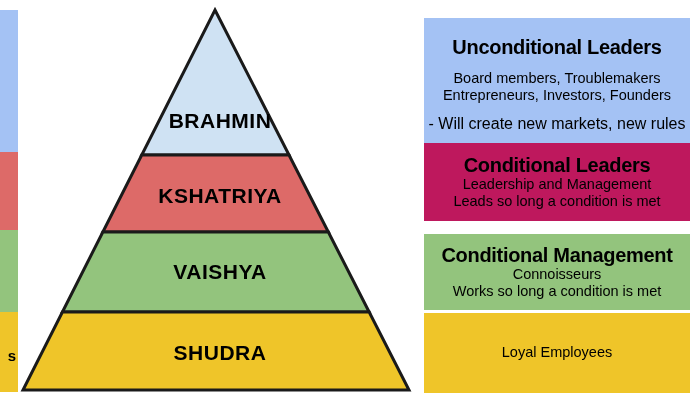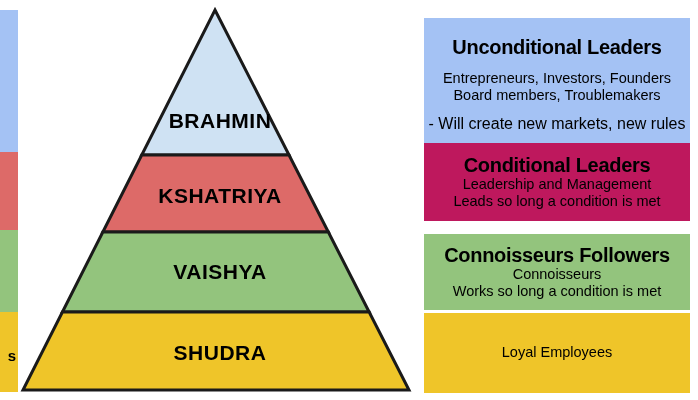--- a/index.html
+++ b/index.html
@@ -126,31 +126,31 @@
         <text class="tier-label" x="220" y="279" font-size="21">VAISHYA</text>
         <text class="tier-label" x="220" y="360" font-size="21">SHUDRA</text>
       </g>
   </svg>
 </div>
 
 <div id="panels">
     <div class="panel" style="top: 18px; height: 134px; background: rgb(164, 194, 244);">
       <div class="panel-title">Unconditional Leaders</div>
       <div class="panel-gap"></div>
+      <div class="panel-line">Board members, Troublemakers</div>
       <div class="panel-line">Entrepreneurs, Investors, Founders</div>
-      <div class="panel-line">Board members, Troublemakers</div>
       <div class="panel-gap"></div>
       <div class="panel-note">- Will create new markets, new rules</div>
     </div>
     <div class="panel" style="top: 143px; height: 78px; background: #be185d; text-align: right;">
       <div class="panel-title">Conditional Leaders</div>
       <div class="panel-line">Leadership and Management</div>
       <div class="panel-line">Leads so long a condition is met</div>
     </div>
     <div class="panel" style="top: 234px; height: 76px; background: rgb(147, 196, 125);">
-      <div class="panel-title">Connoisseurs Followers</div>
+      <div class="panel-title">Conditional Management</div>
       <div class="panel-line">Connoisseurs</div>
       <div class="panel-line">Works so long a condition is met</div>
     </div>
     <div class="panel" style="top: 313px; height: 80px; background: rgb(239, 197, 41);">
       <div class="panel-line">Loyal Employees</div>
     </div>
   </div>
 
 </body></html>

